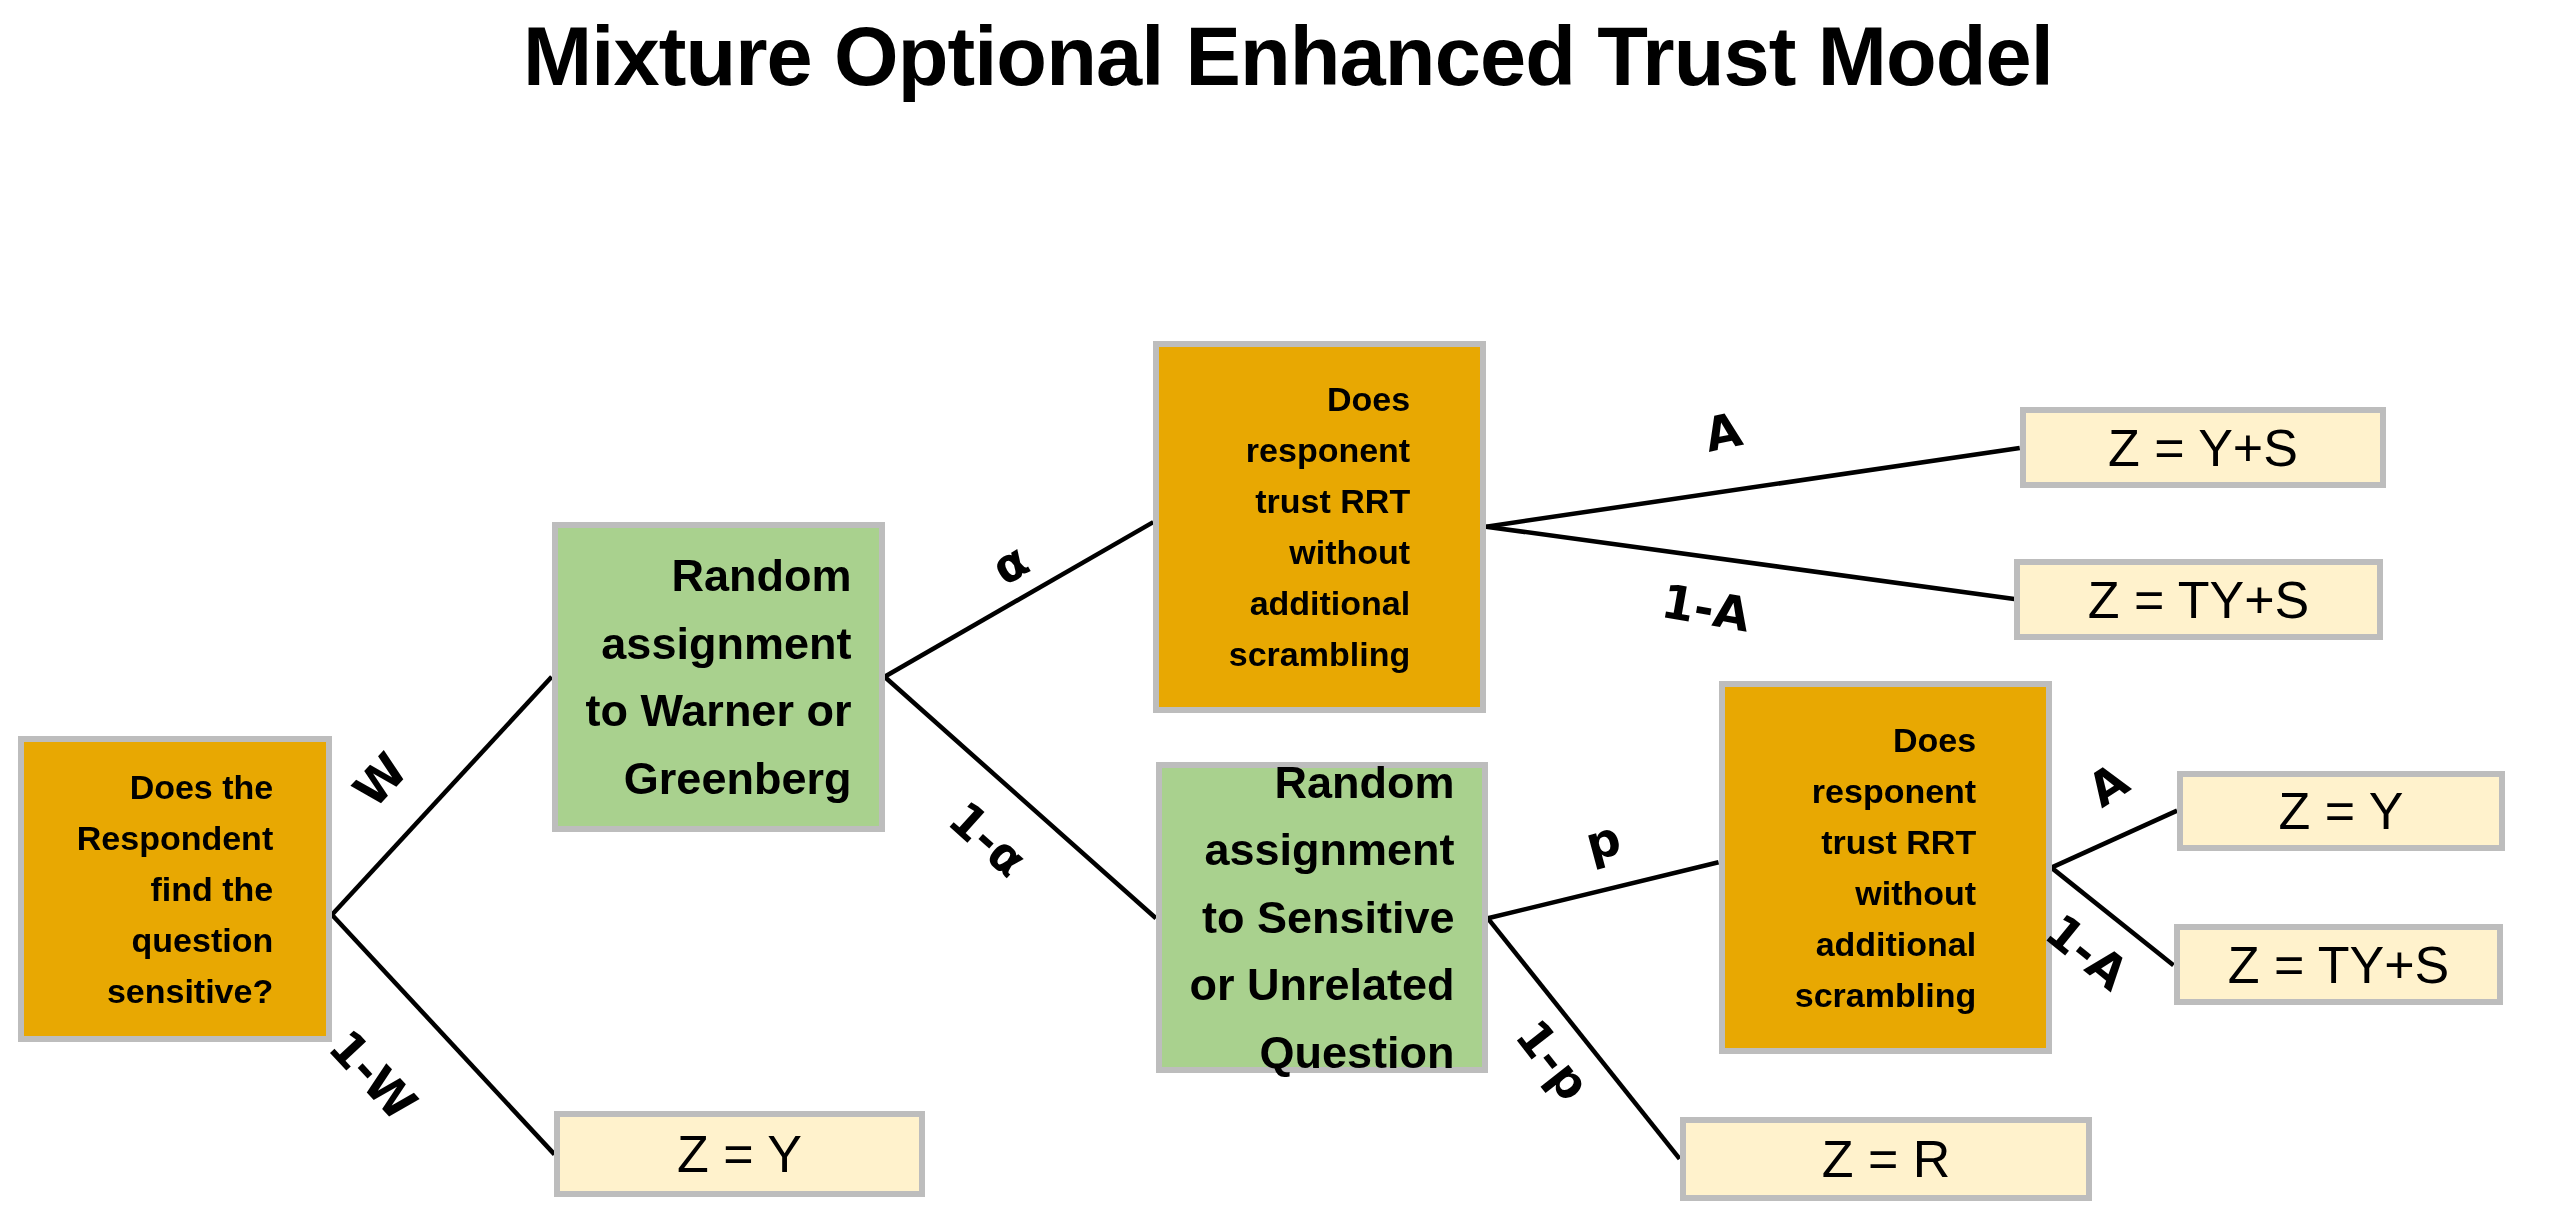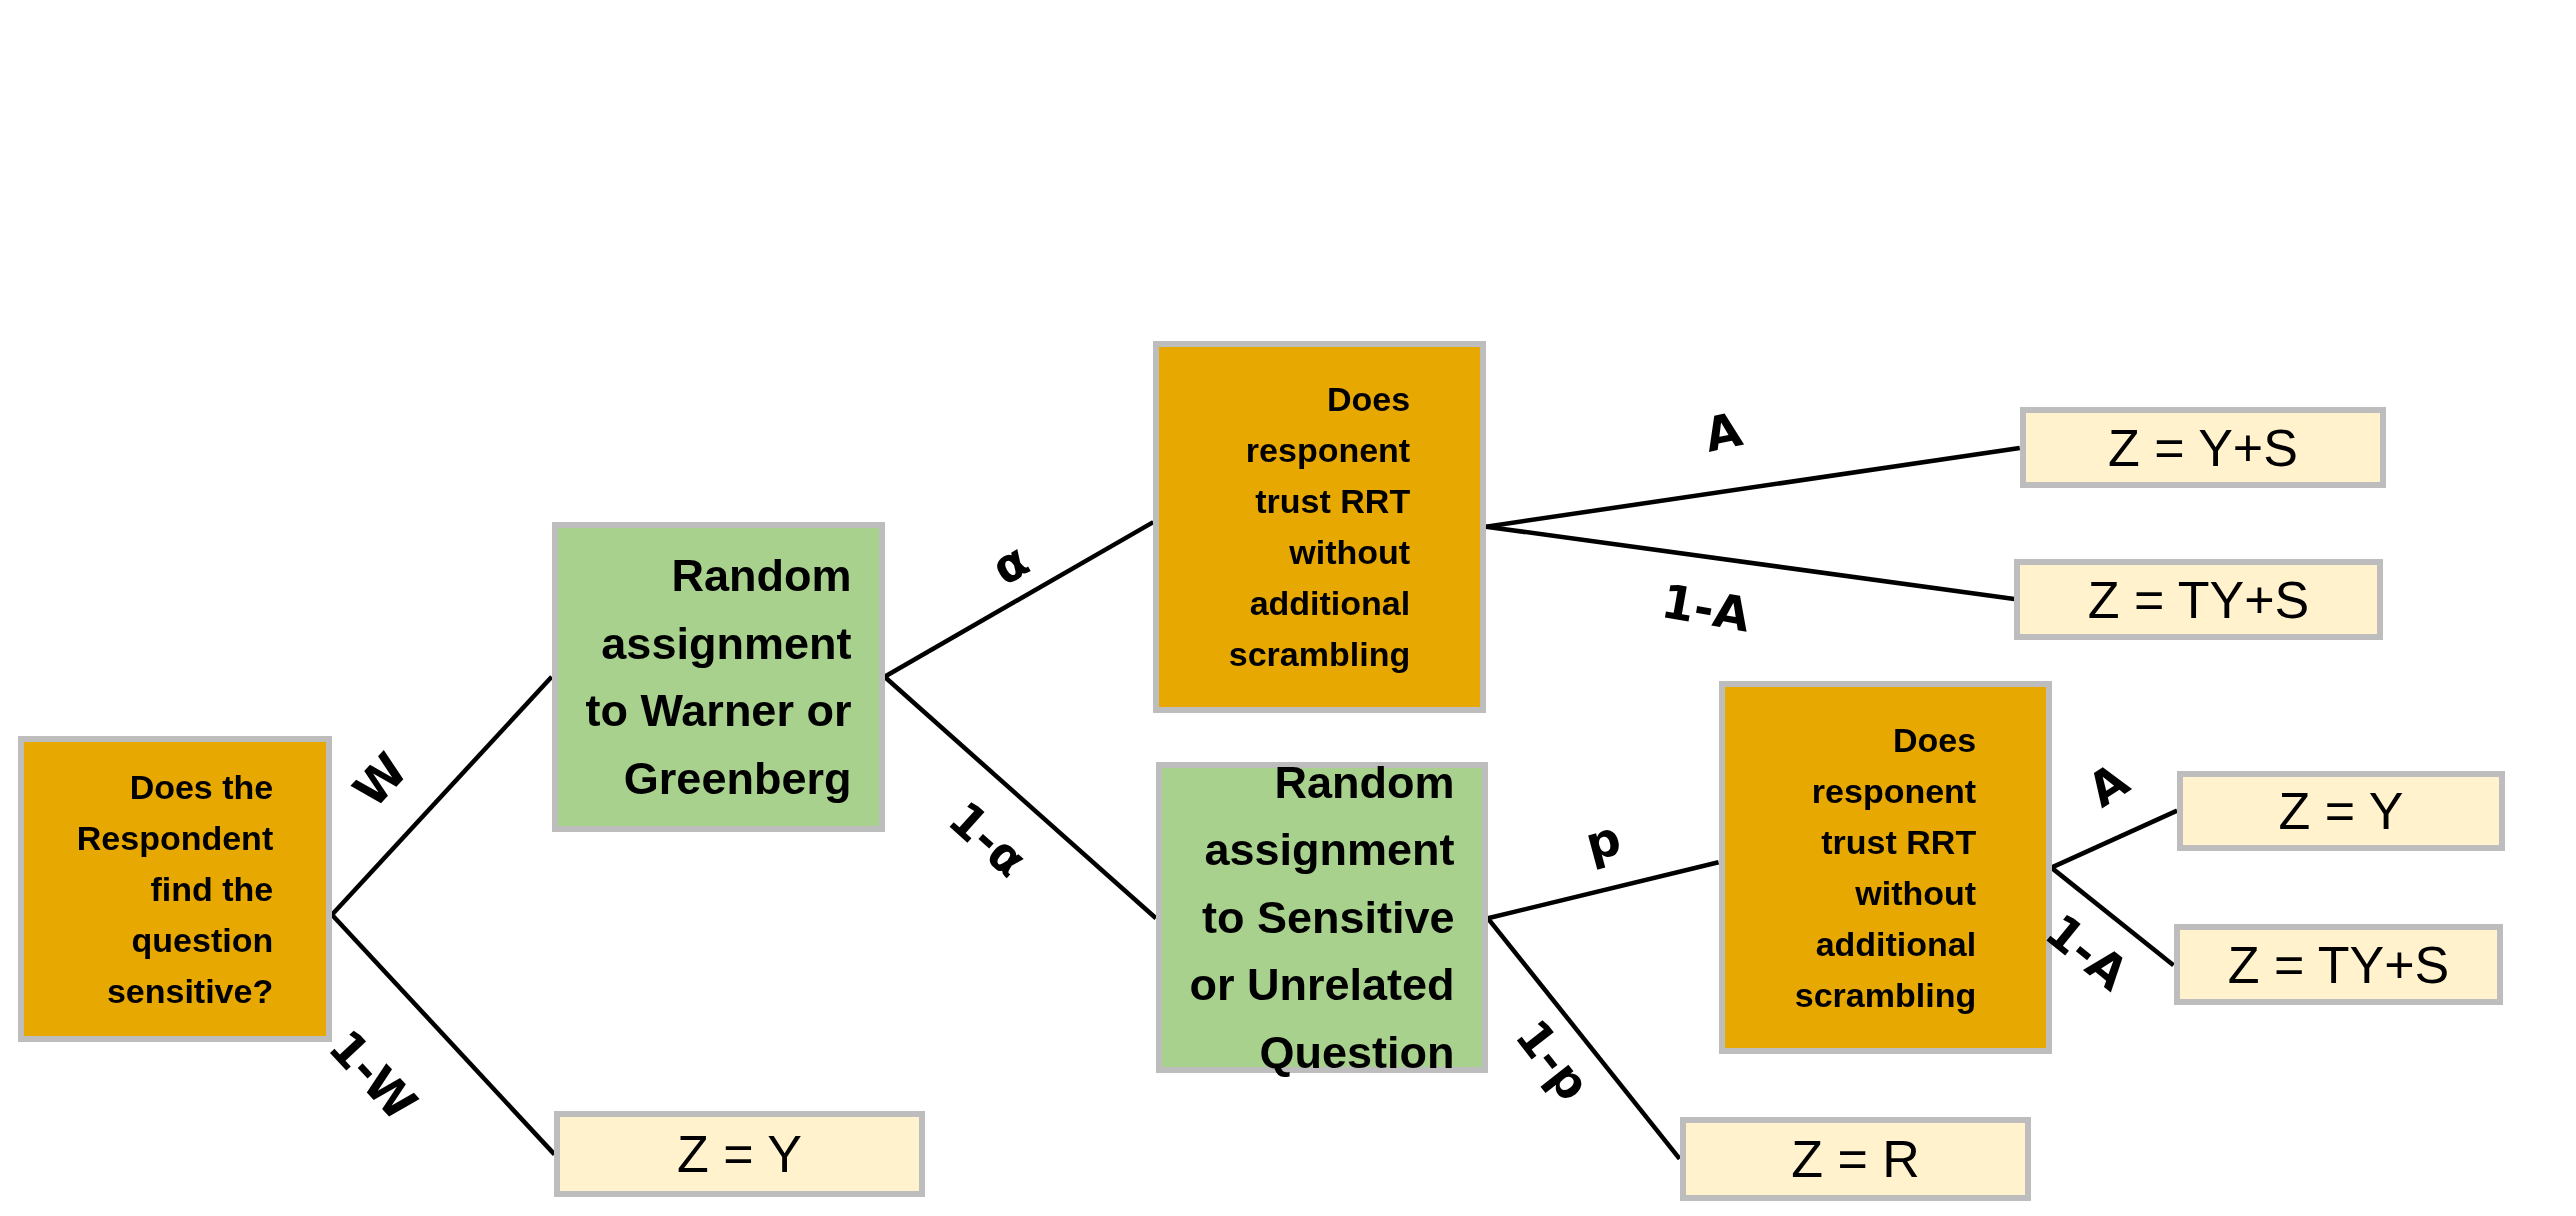--- a/index.html
+++ b/index.html
@@ -48,20 +48,21 @@
     font-size: 47px; font-weight: 700; color: var(--text);
     transform: translate(-50%, -50%) rotate(var(--rot, 0deg));
     white-space: nowrap;
   }
 </style>
 </head>
 <body>
 
 <div class="stage">
 
+  <h1 class="title">Mixture Optional Enhanced Trust Model</h1>
 
   <svg class="lines" width="2576" height="1217" viewBox="0 0 2848 1345">
     <line x1="367" y1="1011" x2="610" y2="748"></line>
     <line x1="367" y1="1011" x2="613" y2="1276"></line>
     <line x1="978" y1="748" x2="1275" y2="577"></line>
     <line x1="978" y1="748" x2="1278" y2="1015"></line>
     <line x1="1645" y1="1015" x2="1900" y2="953"></line>
     <line x1="1645" y1="1015" x2="1857" y2="1281"></line>
     <line x1="1643" y1="582" x2="2233" y2="495"></line>
     <line x1="1643" y1="582" x2="2227" y2="662"></line>
@@ -123,21 +124,21 @@
   </div>
 
   <div class="node leaf" style="left:2177px; top:771px; width:328px; height:80px;">
     <span class="txt">Z = Y</span>
   </div>
 
   <div class="node leaf" style="left:2174px; top:924px; width:329px; height:81px;">
     <span class="txt">Z = TY+S</span>
   </div>
 
-  <div class="node leaf" style="left:1680px; top:1117px; width:351px; height:84px;">
+  <div class="node leaf" style="left:1680px; top:1117px; width:412px; height:84px;">
     <span class="txt">Z = R</span>
   </div>
 
   <div class="edge-label" style="left:380px;  top:780px;  --rot:-47deg">W</div>
   <div class="edge-label" style="left:373px;  top:1075px; --rot:47deg">1-W</div>
   <div class="edge-label" style="left:1010px; top:564px;  --rot:-31deg">α</div>
   <div class="edge-label" style="left:988px; top:839px;  --rot:42deg">1-α</div>
   <div class="edge-label" style="left:1603px; top:841px;  --rot:-15deg">p</div>
   <div class="edge-label" style="left:1553px; top:1060px; --rot:52deg">1-p</div>
   <div class="edge-label" style="left:1723px; top:432px;  --rot:-12deg">A</div>

